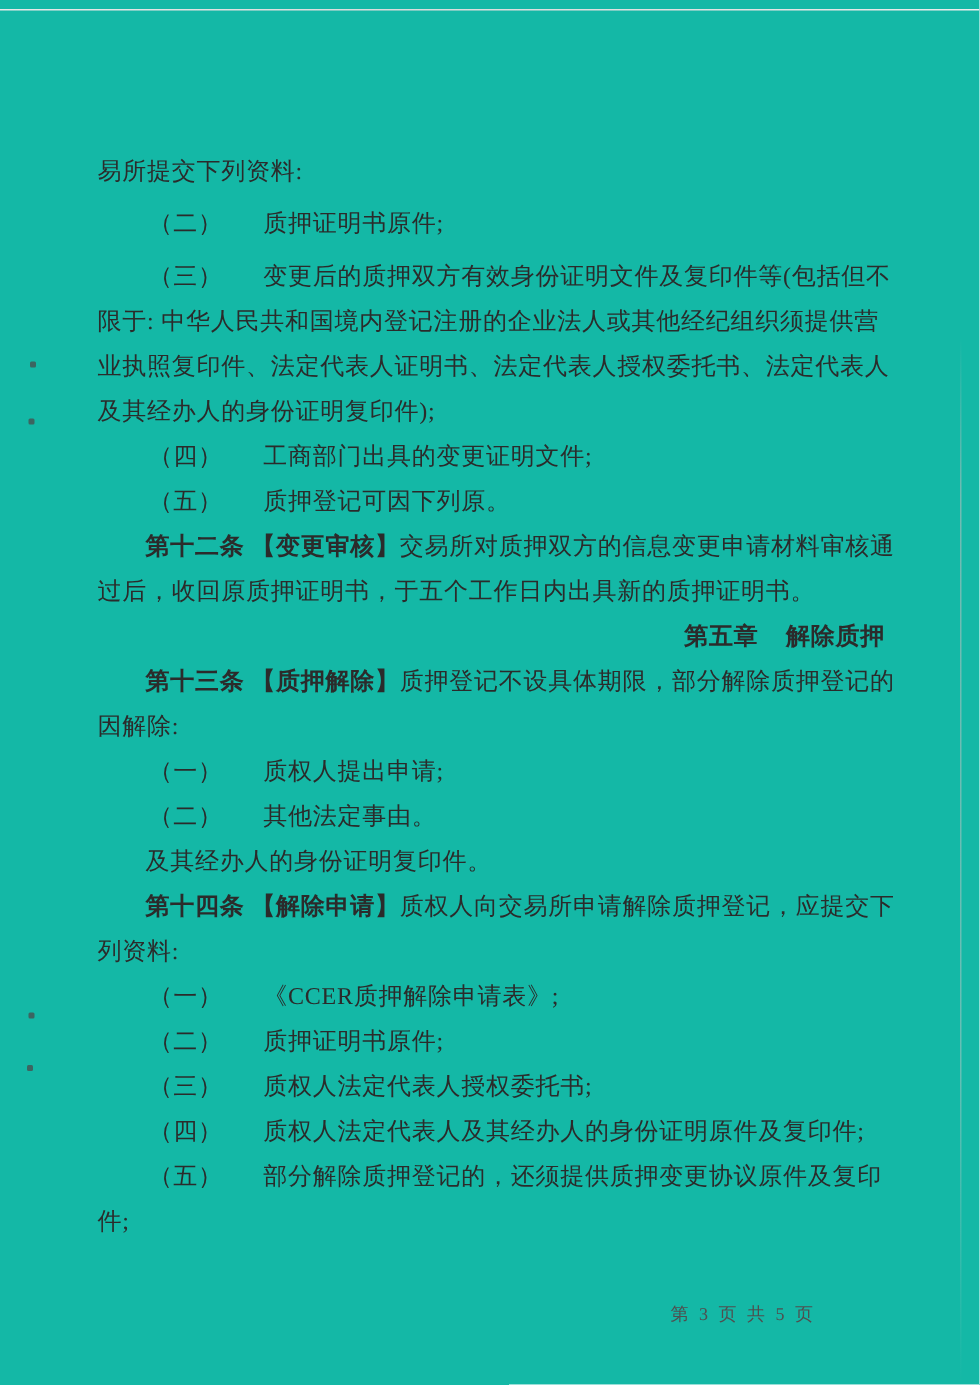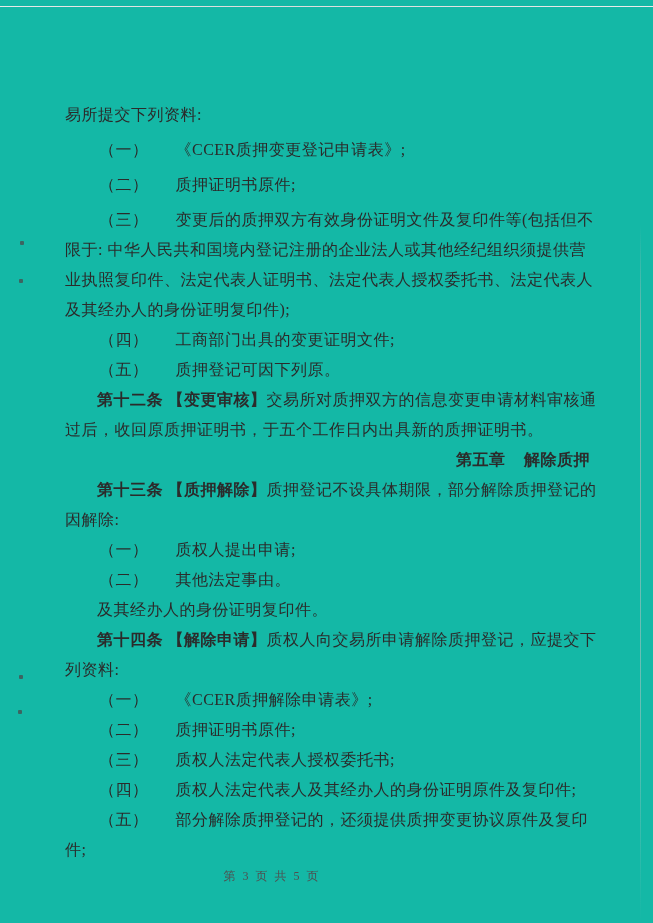--- a/index.html
+++ b/index.html
@@ -68,40 +68,39 @@
     font-weight: 700;
   }
   .line.chapter .seg + .seg { margin-left: 1.15em; }
   .seg.bold { font-weight: 700; }
 
   .page-footer {
     position: absolute;
     top: 868px;
     left: 0;
     width: 544px;
-    text-align: center;
+    text-align: right;
     font-size: 12px;
     letter-spacing: 2px;
     color: #4f4f4f;
   }
 </style>
 </head>
 <body>
 
 <div id="page">
   <div class="scan-line-top"></div>
   <div class="scan-line-right"></div>
   <div class="speckle s1"></div>
   <div class="speckle s2"></div>
   <div class="speckle s3"></div>
   <div class="speckle s4"></div>
 
   <div id="doc">
       <div class="line cont"><span class="seg">易所提交下列资料:</span></div>
-      <div class="line item gap-before"><span class="num">（一）</span><span class="seg">《CCER质押变更登记申请表》;</span></div>
       <div class="line item gap-before"><span class="num">（二）</span><span class="seg">质押证明书原件;</span></div>
       <div class="line item gap-before"><span class="num">（三）</span><span class="seg">变更后的质押双方有效身份证明文件及复印件等(包括但不</span></div>
       <div class="line cont"><span class="seg">限于: 中华人民共和国境内登记注册的企业法人或其他经纪组织须提供营</span></div>
       <div class="line cont"><span class="seg">业执照复印件、法定代表人证明书、法定代表人授权委托书、法定代表人</span></div>
       <div class="line cont"><span class="seg">及其经办人的身份证明复印件);</span></div>
       <div class="line item"><span class="num">（四）</span><span class="seg">工商部门出具的变更证明文件;</span></div>
       <div class="line item"><span class="num">（五）</span><span class="seg">质押登记可因下列原。</span></div>
       <div class="line article"><span class="seg bold">第十二条 </span><span class="seg bold">【变更审核】</span><span class="seg">交易所对质押双方的信息变更申请材料审核通</span></div>
       <div class="line cont"><span class="seg">过后，收回原质押证明书，于五个工作日内出具新的质押证明书。</span></div>
       <div class="line chapter"><span class="seg bold">第五章</span><span class="seg bold">解除质押</span></div>

